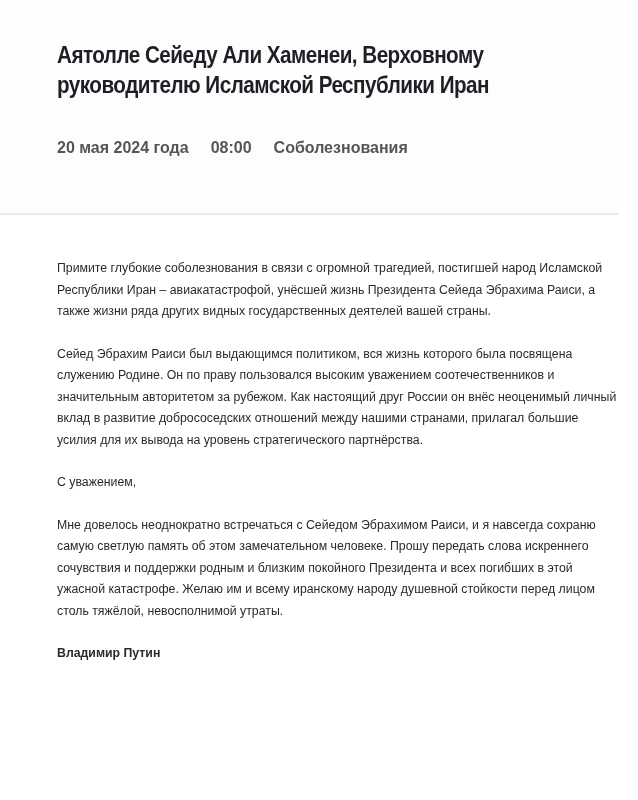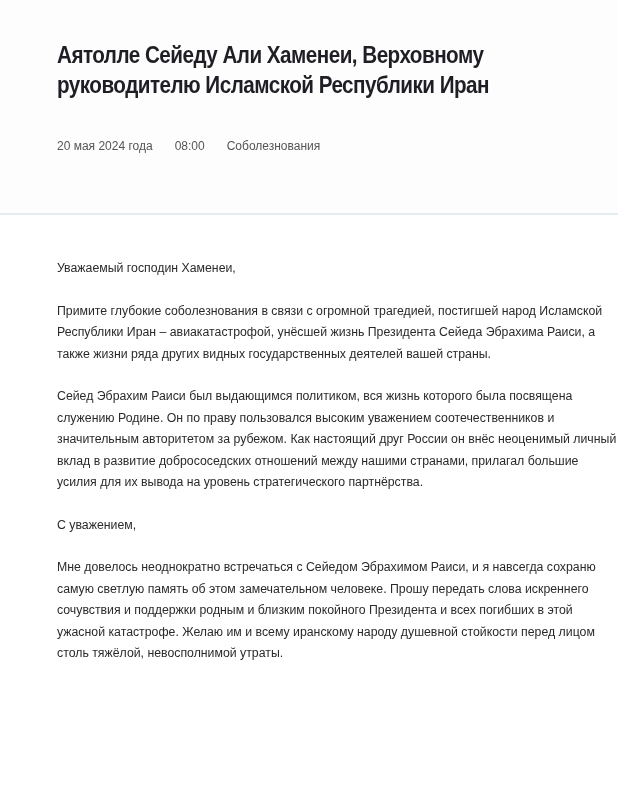--- a/index.html
+++ b/index.html
@@ -1,35 +1,35 @@
 <!DOCTYPE html>
 <html><head>
   <meta charset="utf-8">
   <style>
     html, body { margin: 0; padding: 0; background: #ffffff; }
     body { width: 638px; height: 800px; overflow: hidden; position: relative; font-family: "Liberation Sans", sans-serif; color: #222; }
     .header { position: absolute; left: 0; top: 0; width: 618px; height: 213px; background: #fdfdfd; border-bottom: 2px solid #e3ecee; }
     .title { position: absolute; left: 57px; top: 40px; width: 540px; margin: 0; font-family: "Liberation Sans", sans-serif; font-weight: bold; font-size: 24px; line-height: 30px; color: #1e1e24; letter-spacing: -0.6px; transform: scaleX(0.86); transform-origin: left top; width: 620px; }
-    .meta { position: absolute; left: 57px; top: 139px; font-size: 12px; color: #555; display: flex; }
+    .meta { position: absolute; left: 57px; top: 139px; font-size: 16px; color: #555; display: flex; font-weight: bold; }
     .meta span { margin-right: 22px; }
     .body { position: absolute; left: 57px; top: 258px; width: 560px; font-size: 12.3px; line-height: 21.5px; color: #2a2a2a; }
     .body p { margin: 0 0 21px 0; }
     .sig { font-weight: bold; }
   </style>
 </head>
 <body>
 
 <div class="header">
   <h1 class="title">Аятолле Сейеду Али Хаменеи, Верховному руководителю Исламской Республики Иран</h1>
   <div class="meta">
     <span>20 мая 2024 года</span>
     <span>08:00</span>
     <span>Соболезнования</span>
   </div>
 </div>
 
 <div class="body">
-  <p>Уважаемый господин Хаменеи,</p>
   <p>Примите глубокие соболезнования в связи с огромной трагедией, постигшей народ Исламской Республики Иран – авиакатастрофой, унёсшей жизнь Президента Сейеда Эбрахима Раиси, а также жизни ряда других видных государственных деятелей вашей страны.</p>
   <p>Сейед Эбрахим Раиси был выдающимся политиком, вся жизнь которого была посвящена служению Родине. Он по праву пользовался высоким уважением соотечественников и значительным авторитетом за рубежом. Как настоящий друг России он внёс неоценимый личный вклад в развитие добрососедских отношений между нашими странами, прилагал большие усилия для их вывода на уровень стратегического партнёрства.</p>
   <p>С уважением,</p>
   <p>Мне довелось неоднократно встречаться с Сейедом Эбрахимом Раиси, и я навсегда сохраню самую светлую память об этом замечательном человеке. Прошу передать слова искреннего сочувствия и поддержки родным и близким покойного Президента и всех погибших в этой ужасной катастрофе. Желаю им и всему иранскому народу душевной стойкости перед лицом столь тяжёлой, невосполнимой утраты.</p>
+  <p class="sig">Владимир Путин</p>
 </div>
 
 </body></html>

